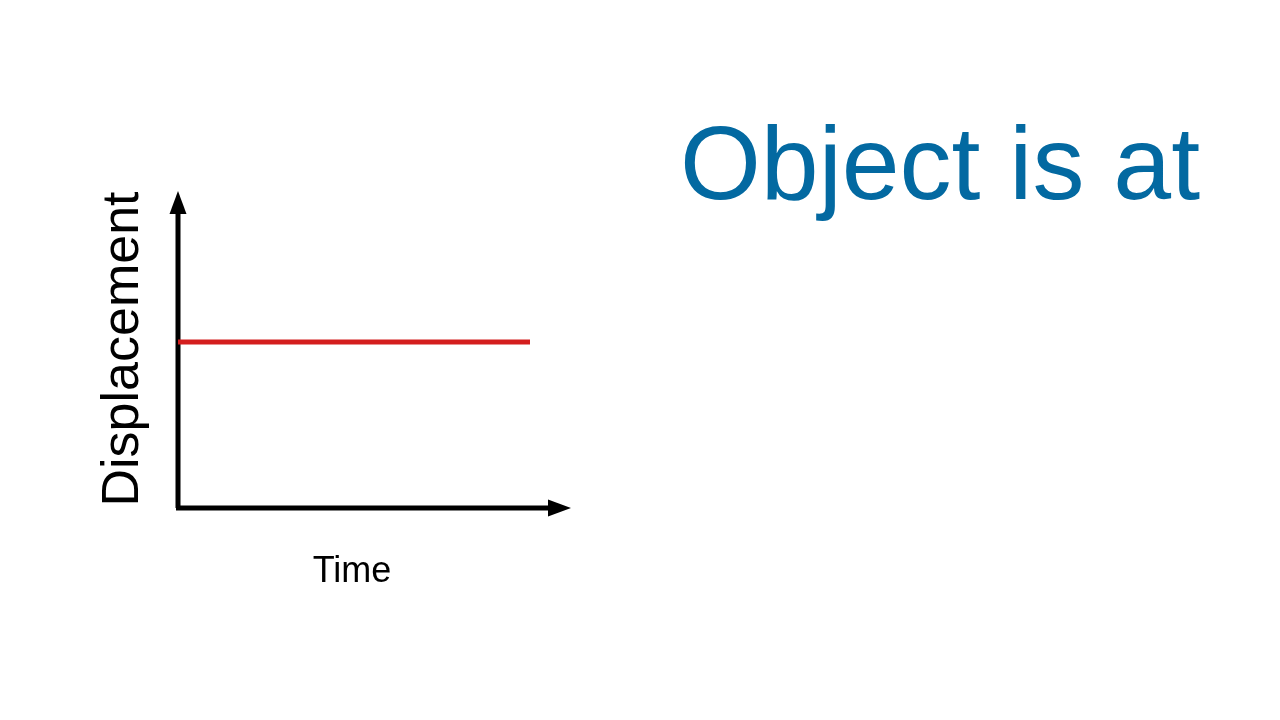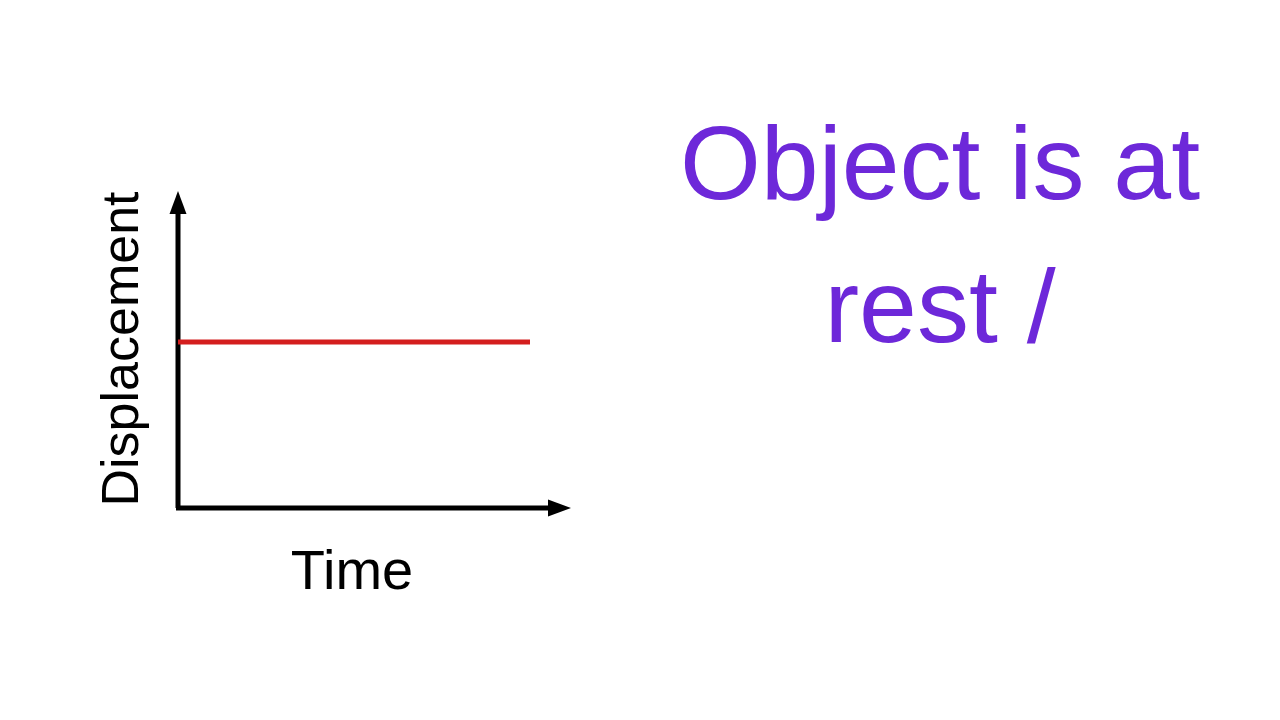--- a/index.html
+++ b/index.html
@@ -46,36 +46,36 @@
 
   #y-axis-label {
     font-size: 52px;
     left: 120px;
     top: 349px;
     transform: translate(-50%, -50%) rotate(-90deg);
     transform-origin: 50% 50%;
   }
 
   #x-axis-label {
-    font-size: 56px;
+    font-size: 36px;
     left: 352px;
     top: 570px;
     transform: translate(-50%, -50%);
   }
 
   
   #caption-block {
     position: absolute;
     left: 640px;
     top: 92px;
     width: 600px;
     text-align: center;
   }
   .caption-line {
-    color: #6d28d9;
+    color: #0369a1;
     font-family: "Liberation Sans", sans-serif;
     font-weight: 400;
     font-size: 104px;
     line-height: 143px;
     white-space: nowrap;
   }
 </style>
 </head>
 <body>
 
@@ -98,16 +98,15 @@
       <line x1="178" y1="342" x2="530" y2="342" stroke="#d41e1e" stroke-width="5" stroke-linecap="butt"></line>
     </svg>
 
     <div class="axis-label" id="y-axis-label">Displacement</div>
 
     <div class="axis-label" id="x-axis-label">Time</div>
   </div>
 
   <div id="caption-block">
     <div class="caption-line">Object is at</div>
-    <div class="caption-line">rest /</div>
   </div>
 
 </div>
 
 </body></html>

